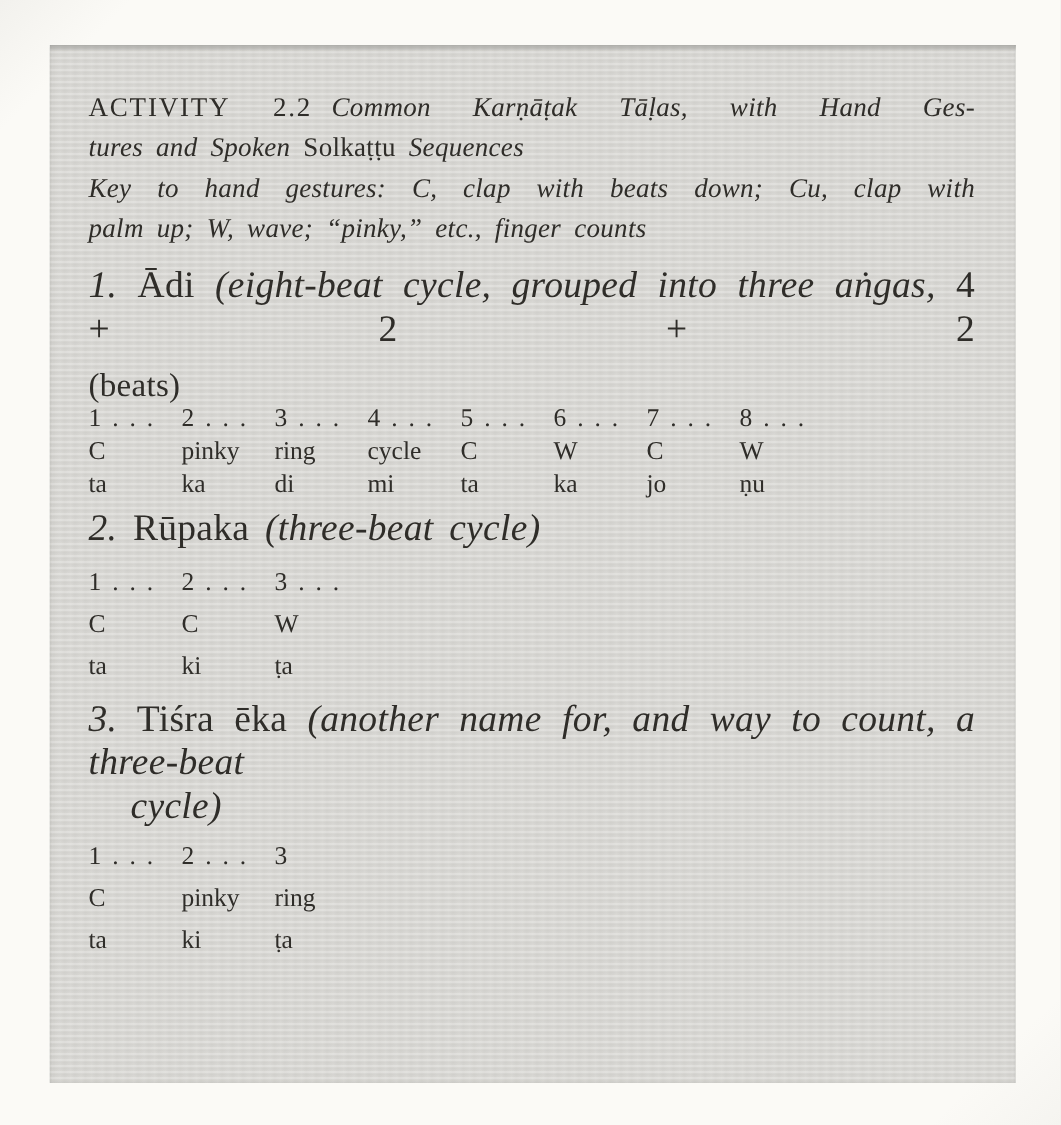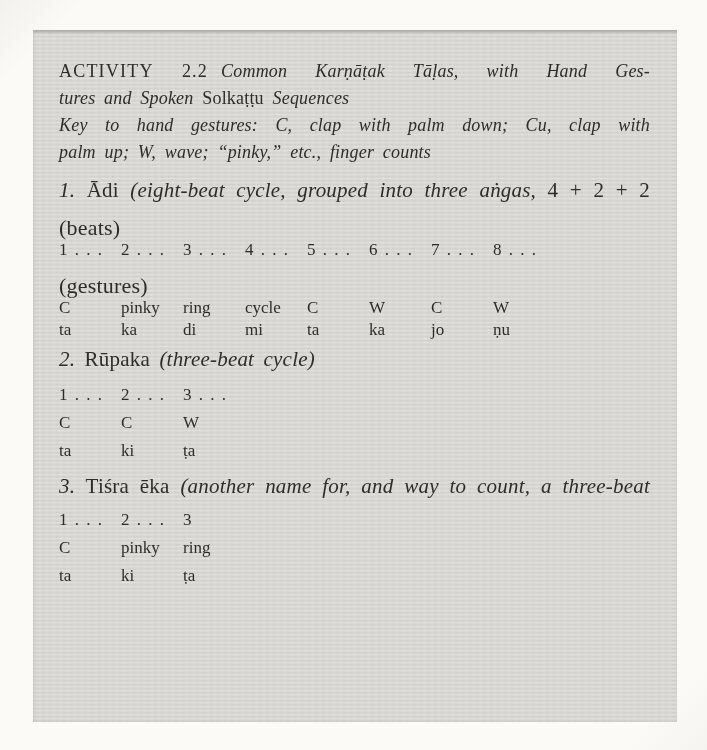--- a/index.html
+++ b/index.html
@@ -37,21 +37,21 @@
     box-shadow:
       inset 0 4px 3px -2px rgba(105,104,100,0.45),
       inset 2px 0 3px -2px rgba(120,119,115,0.35),
       inset -1px -1px 2px -1px rgba(130,129,125,0.2);
   }
   .ln { line-height: 27px; font-size: 18px; letter-spacing: 0.2px; word-spacing: 4px; }
   .just { text-align: justify; text-align-last: justify; }
   .it { font-style: italic; }
   .rm { font-style: normal; }
   .caps { letter-spacing: 1.2px; margin-right: 13px; font-weight: 500; }
-  .item-h { margin-top: 10px; line-height: 29px; font-size: 21px; }
+  .item-h { margin-top: 10px; line-height: 29px; font-size: 25px; }
   .item-h.tight { margin-top: 4px; }
   .item-h.m16 { }
   .indent { padding-left: 28px; }
   .lbl { margin-top: 14px; line-height: 22px; font-size: 22px; letter-spacing: 0.2px; }
   .lbl.first { margin-top: 12px; }
   .grid-row { display: flex; line-height: 22px; font-size: 17px; }
   .grid-row.mt10 { margin-top: 10px; }
   .grid-row.mt6 { margin-top: 6px; }
   .grid-row.mt8 { margin-top: 8px; }
   .cell { width: 62px; flex: 0 0 auto; white-space: nowrap; }
@@ -64,21 +64,21 @@
   <div class="panel">
 
     <div class="ln just">
       <span class="caps">ACTIVITY 2.2</span><span class="it">Common Karṇāṭak Tāḷas, with Hand Ges-</span>
     </div>
     <div class="ln">
       <span class="it">tures and Spoken</span>
       <span class="rm">Solkaṭṭu</span>
       <span class="it">Sequences</span>
     </div>
-    <div class="ln it just">Key to hand gestures: C, clap with palm down; Cu, clap with</div>
+    <div class="ln it just">Key to hand gestures: C, clap with beats down; Cu, clap with</div>
     <div class="ln it">palm up; W, wave; “pinky,” etc., finger counts</div>
 
     <div class="ln item-h just">
       <span class="it">1.</span>
       <span class="rm">Ādi</span>
       <span class="it">(eight-beat cycle, grouped into three aṅgas,</span>
       <span class="rm">4 + 2 + 2</span>
     </div>
 
     <div class="lbl first">(beats)</div>
@@ -86,21 +86,20 @@
       <span class="cell">1 . . .</span>
       <span class="cell">2 . . .</span>
       <span class="cell">3 . . .</span>
       <span class="cell">4 . . .</span>
       <span class="cell">5 . . .</span>
       <span class="cell">6 . . .</span>
       <span class="cell">7 . . .</span>
       <span class="cell">8 . . .</span>
     </div>
 
-    <div class="lbl">(gestures)</div>
     <div class="grid-row">
       <span class="cell">C</span>
       <span class="cell">pinky</span>
       <span class="cell">ring</span>
       <span class="cell">cycle</span>
       <span class="cell">C</span>
       <span class="cell">W</span>
       <span class="cell">C</span>
       <span class="cell">W</span>
     </div>
@@ -135,20 +134,23 @@
       <span class="cell">ta</span>
       <span class="cell">ki</span>
       <span class="cell">ṭa</span>
     </div>
 
     <div class="ln item-h m16 just">
       <span class="it">3.</span>
       <span class="rm">Tiśra ēka</span>
       <span class="it">(another name for, and way to count, a three-beat</span>
     </div>
+    <div class="ln item-h indent" style="margin-top:0;">
+      <span class="it">cycle)</span>
+    </div>
     <div class="grid-row beats mt8">
       <span class="cell">1 . . .</span>
       <span class="cell">2 . . .</span>
       <span class="cell">3</span>
     </div>
     <div class="grid-row mt6">
       <span class="cell">C</span>
       <span class="cell">pinky</span>
       <span class="cell">ring</span>
     </div>

